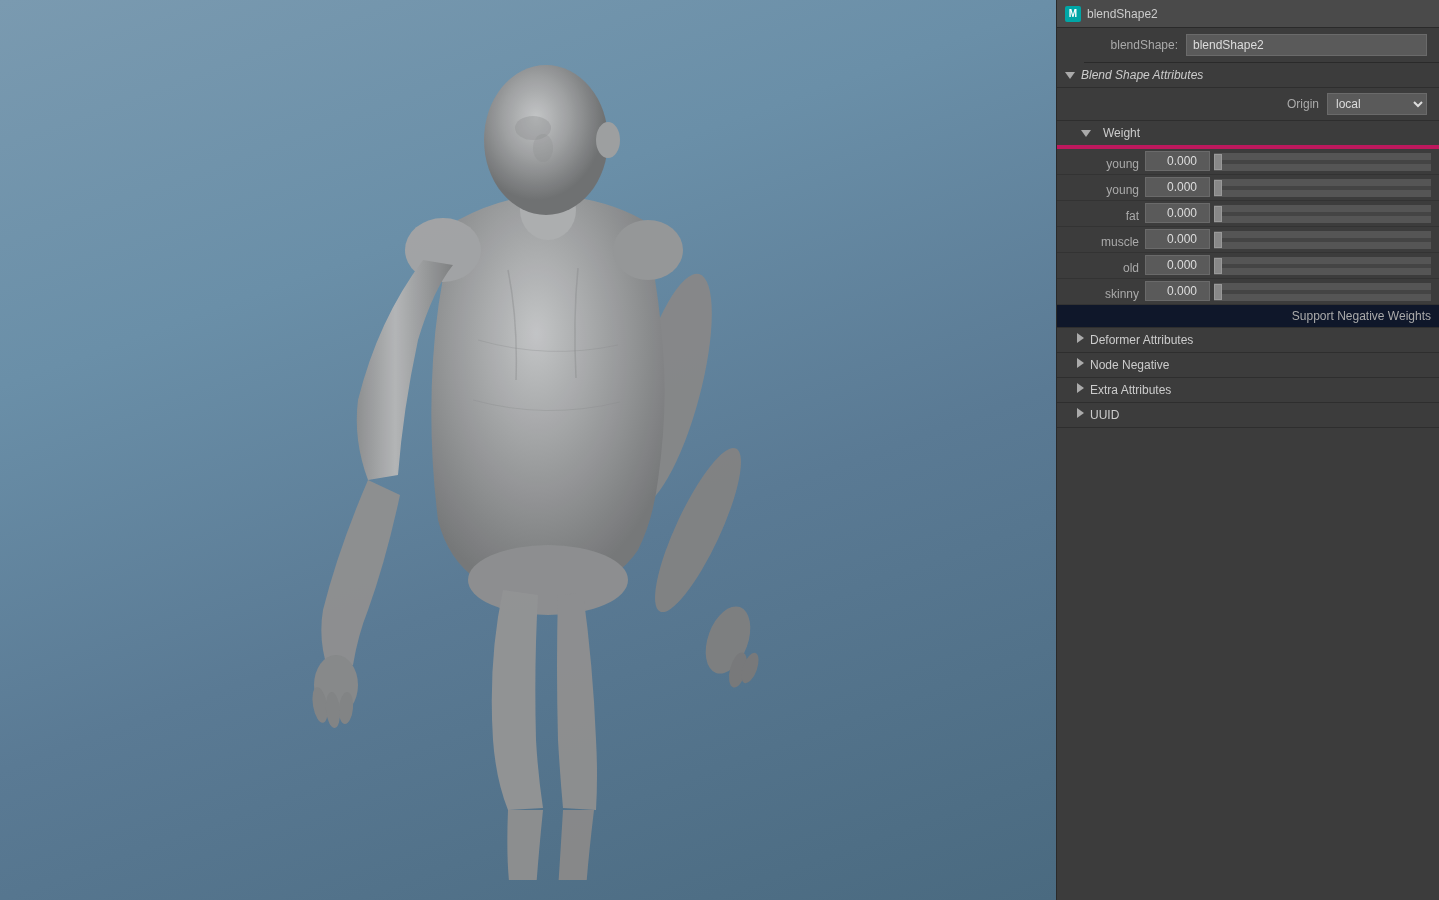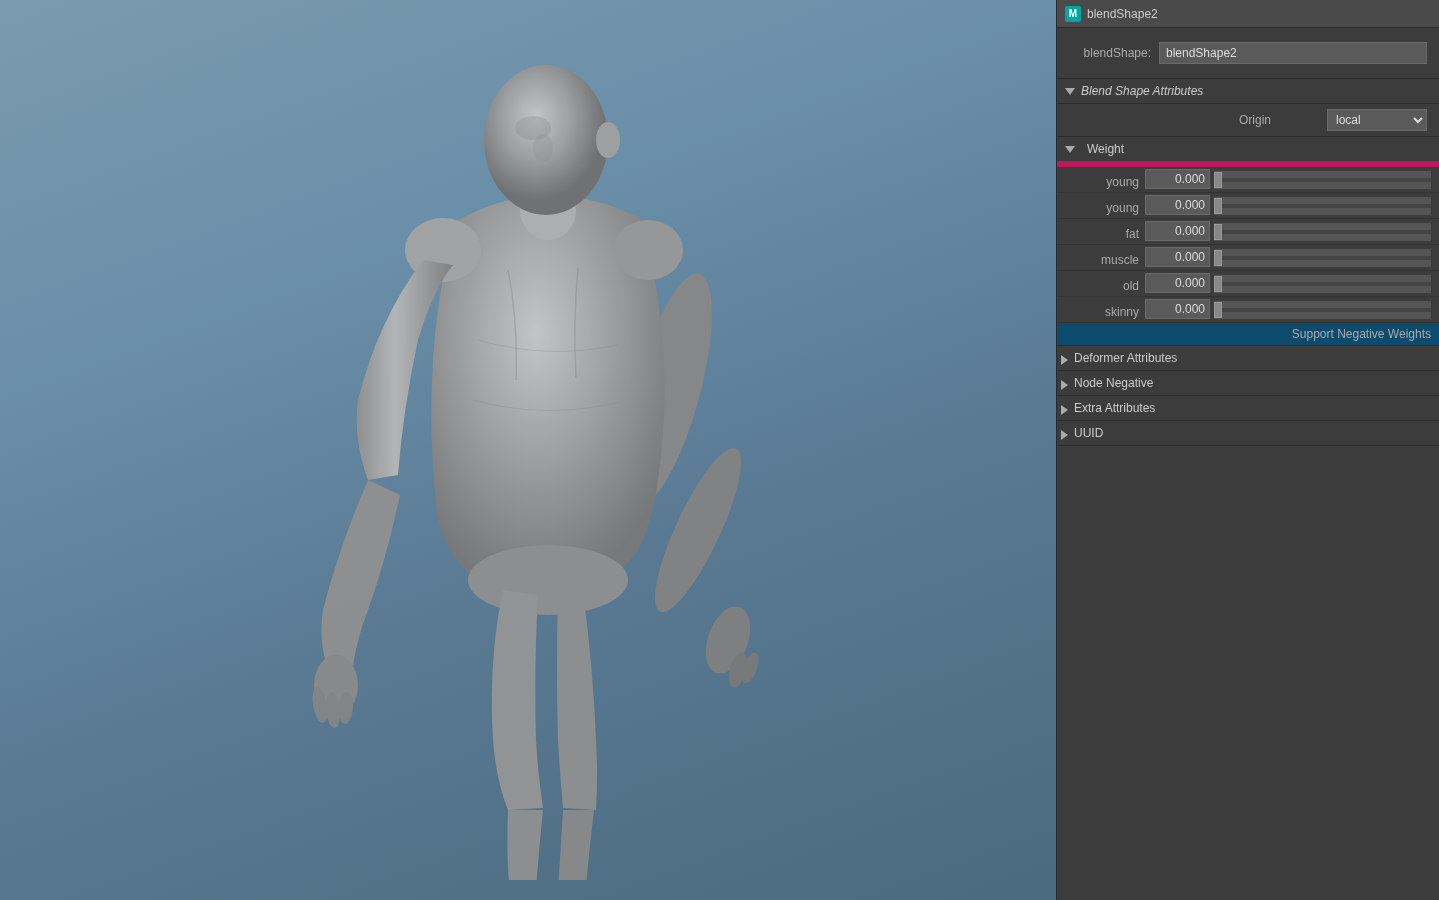--- a/index.html
+++ b/index.html
@@ -73,23 +73,24 @@
 
     .panel-titlebar-text {
       color: #cccccc;
       font-size: 12px;
     }
 
     
     .blendshape-row {
       display: flex;
       align-items: center;
-      padding: 14px 12px;
+      padding: 6px 12px;
       border-bottom: 1px solid #2a2a2a;
       background: #3c3c3c;
+      margin-left: 27px;
     }
 
     .blendshape-label {
       color: #aaaaaa;
       font-size: 12px;
       width: 90px;
       text-align: right;
       padding-right: 8px;
     }
 
@@ -153,41 +154,42 @@
       background: #3c3c3c;
       border-bottom: 1px solid #2e2e2e;
     }
 
     .origin-label {
       color: #aaaaaa;
       font-size: 12px;
       margin-left: auto;
       margin-right: 8px;
       width: 80px;
+      text-align: right;
     }
 
     .origin-select {
       background: #5a5a5a;
       border: 1px solid #6a6a6a;
       color: #dddddd;
       padding: 1px 4px;
       font-size: 12px;
       height: 22px;
       width: 100px;
       outline: none;
       cursor: pointer;
     }
 
     
     .weight-header {
       display: flex;
       align-items: center;
-      padding: 5px 8px;
-      background: #3c3c3c;
-      border-bottom: 6px solid #be185d;
+      padding: 5px 24px;
+      background: #3c3c3c;
+      border-bottom: 4px solid #be185d;
     }
 
     .weight-label {
       color: #cccccc;
       font-size: 12px;
       margin-left: 6px;
     }
 
     
     .attr-row {
@@ -204,21 +206,21 @@
       font-size: 12px;
       width: 80px;
       text-align: right;
       padding-right: 6px;
     }
 
     .attr-value-box {
       background: #5a5a5a;
       border: 1px solid #6a6a6a;
       color: #dddddd;
-      padding: 1px 4px;
+      padding: 1px 12px;
       font-size: 12px;
       height: 20px;
       width: 65px;
       outline: none;
       text-align: right;
     }
 
     .slider-container {
       flex: 1;
       height: 18px;
@@ -248,33 +250,33 @@
       border: 1px solid #999;
     }
 
     
     .support-neg-row {
       display: flex;
       align-items: center;
       justify-content: flex-end;
       padding: 4px 8px;
       border-bottom: 1px solid #2e2e2e;
-      background: #0c4a6e;
+      background: #0f172a;
     }
 
     .support-neg-label {
       color: #aaaaaa;
       font-size: 12px;
     }
 
     
     .collapsed-section {
       display: flex;
-      align-items: flex-end;
-      padding: 5px 4px;
+      align-items: flex-start;
+      padding: 5px 20px;
       background: #3c3c3c;
       border-bottom: 1px solid #2e2e2e;
       cursor: pointer;
     }
 
     .collapsed-section-title {
       color: #cccccc;
       font-size: 12px;
     }
   </style>

